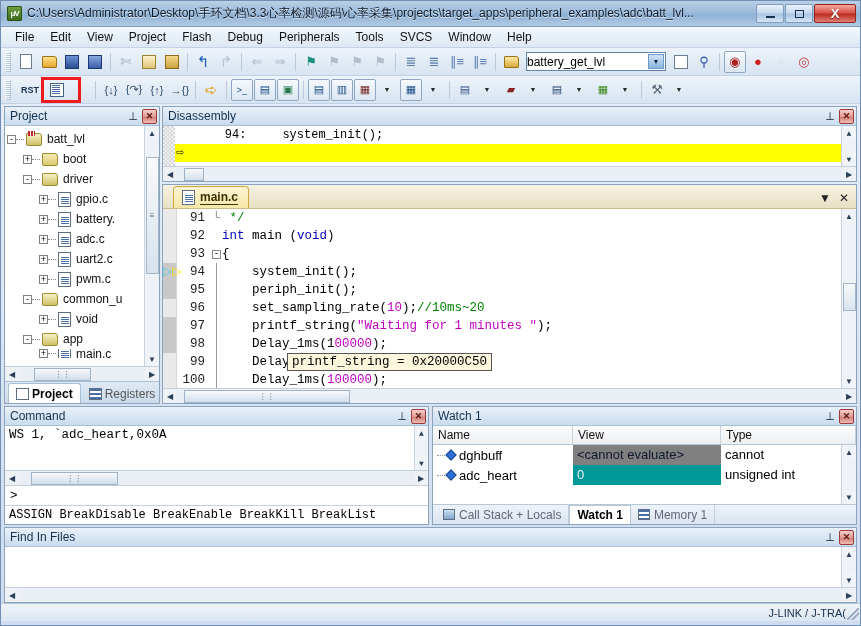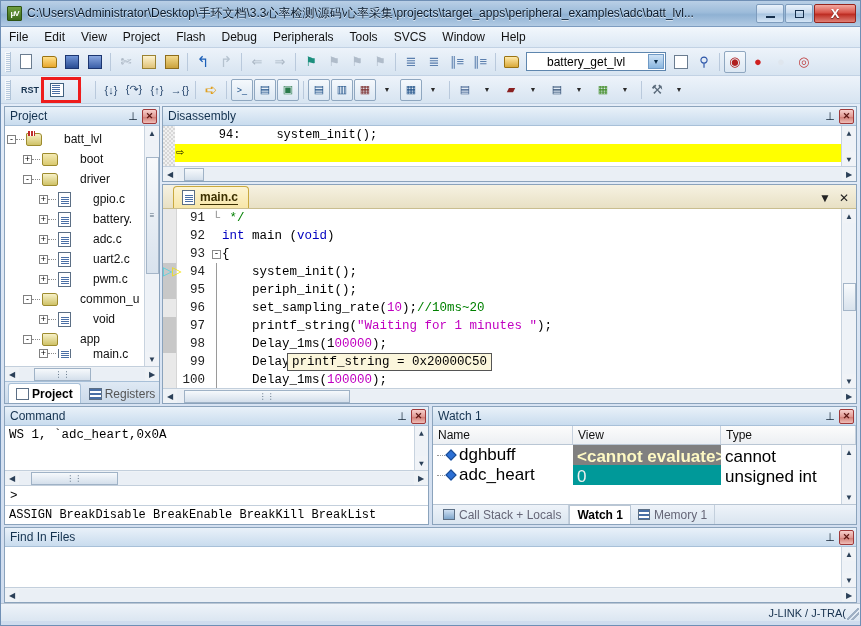--- a/index.html
+++ b/index.html
@@ -50,21 +50,21 @@
     text-shadow:0 1px 1px rgba(0,0,0,.5);
   }
   .wbtn .minline { width:9px; height:2px; background:#16304d; margin-top:6px; }
   .wbtn .maxbox { width:9px; height:8px; border:1.5px solid #16304d; }
 
   
   .menubar {
     height:21px; flex:0 0 21px;
     background:linear-gradient(180deg,#f2f7fc,#dce8f4);
     border-bottom:1px solid #c2d2e4;
-    display:flex; align-items:center; 
+    display:flex; align-items:center; padding-left:6px;
   }
   .menu-item {
     padding:2px 8px; font-size:12px; color:#111; white-space:nowrap;
   }
 
   
   .toolbar {
     flex:0 0 28px; height:28px; display:flex; align-items:center;
     background:linear-gradient(180deg,#edf3fa,#d7e4f1);
     border-bottom:1px solid #c2d2e4; padding-left:4px; gap:1px;
@@ -78,21 +78,21 @@
     border:1px solid transparent; border-radius:2px; position:relative;
   }
   .tb.wide { width:30px; }
   .tb.framed { border:1px solid #8fa7c0; background:linear-gradient(180deg,#f5f9fd,#dbe7f3); }
   .tsep { width:1px; height:18px; background:#b9c9dc; margin:0 3px; }
   .caret { font-size:7px; color:#2a2a2a; margin-left:-2px; }
   .combo {
     height:19px; width:140px; margin:0 3px;
     border:1px solid #5e86ae; background:#fff;
     display:flex; align-items:center; font-size:12px; color:#000;
-    padding-left:20px; position:relative;
+    padding-left:0; position:relative;
   }
   .combo .cbtn {
     position:absolute; right:1px; top:1px; bottom:1px; width:16px;
     background:linear-gradient(180deg,#cfe3f6,#8ab6df);
     border:1px solid #6f9ac6; display:flex; align-items:center; justify-content:center;
     font-size:7px; color:#0a2a45;
   }
   .redbox {
     position:absolute; left:40px; top:1px; width:40px; height:26px;
     border:3px solid #ee1c1c; pointer-events:none; z-index:20;
@@ -153,21 +153,21 @@
   .fold.prj::after{ content:""; position:absolute; left:1px; top:-3px; width:7px;height:5px;
     background:repeating-linear-gradient(90deg,#c02b2b 0 2px,#fff 2px 3px); }
   .cfile {
     width:13px;height:15px;flex:0 0 13px;margin:0 4px 0 2px;
     background:#fff;border:1px solid #5c6f85;position:relative;
   }
   .cfile::after{
     content:""; position:absolute; left:2px; top:4px; width:8px; height:8px;
     background:repeating-linear-gradient(180deg,#4a6fa5 0 1px,#fff 1px 2px);
   }
-  .tlabel { margin-left:18px; }
+  .tlabel { margin-left:1px; }
   .ind1 { padding-left:0; } .ind2 { padding-left:16px; } .ind3 { padding-left:32px; }
 
   .hscroll {
     height:15px; flex:0 0 15px; background:#eef2f6;
     border-top:1px solid #c3cfdc; display:flex; align-items:center;
   }
   .hs-arrow { width:14px;height:13px;display:flex;align-items:center;justify-content:center;font-size:8px;color:#2b4058;}
   .hs-track { flex:1 1 auto; height:13px; background:#eaeff5; position:relative; }
   .hs-thumb {
     position:absolute; left:12%; width:45%; top:0; bottom:0;
@@ -206,21 +206,21 @@
 
   
   .disasm { height:76px; flex:0 0 76px; }
   .disasm-body {
     flex:1 1 auto; display:flex; min-height:0; background:#fff;
     font-family:"Liberation Mono", monospace; font-size:12px;
   }
   .dis-gutter { width:12px; flex:0 0 12px;
     background:repeating-conic-gradient(#d7d7d7 0% 25%, #f0f0f0 0% 50%) 0/4px 4px; }
   .dis-lines { flex:1 1 auto; overflow:hidden; }
-  .dis-line { height:18px; line-height:18px; white-space:pre; padding-left:15px; }
+  .dis-line { height:18px; line-height:18px; white-space:pre; padding-left:21px; }
   .dis-line.pc { background:#ffff00; position:relative; padding-left:20px; }
   .pcarrow {
     position:absolute; left:1px; top:3px; width:16px; height:12px;
     color:#000; font-size:13px; line-height:12px;
   }
 
   
   .editor { flex:1 1 auto; min-height:0; border:1px solid #8ba3bc; background:#f4f4f0;
             display:flex; flex-direction:column; }
   .doctabs {
@@ -301,27 +301,27 @@
   .wt { flex:1 1 auto; display:flex; flex-direction:column; min-height:0; }
   .wt-head { display:flex; height:19px; flex:0 0 19px;
     background:linear-gradient(180deg,#fcfcfc,#eceff3);
     border-bottom:1px solid #b9c6d4; font-size:12px; color:#111; }
   .wt-head div { padding:2px 5px; border-right:1px solid #c6d1de; }
   .c-name { width:140px; flex:0 0 140px; }
   .c-val  { width:148px; flex:0 0 148px; }
   .c-type { flex:1 1 auto; }
   .wt-rows { flex:1 1 auto; display:flex; min-height:0; }
   .wt-rowscol { flex:1 1 auto; min-width:0; }
-  .wrow { display:flex; height:20px; align-items:stretch; font-size:17px; }
+  .wrow { display:flex; height:20px; align-items:stretch; font-size:13px; }
   .wc { padding:2px 4px; white-space:nowrap; overflow:hidden; }
   .wc.name { display:flex; align-items:center; gap:4px; padding-left:14px; position:relative; }
   .wc.name::before{content:""; position:absolute; left:4px; top:50%; width:8px; border-top:1px dotted #999;}
   .diamond { width:8px;height:8px;background:#2b6fd4;transform:rotate(45deg);
              border:1px solid #1b4a90; flex:0 0 8px; }
-  .val-gray { background:#808080; color:#fef9c3;font-weight:bold; }
+  .val-gray { background:#808080; color:#0f172a; }
   .val-teal { background:#009999; color:#f0f0f0; }
   .wtabs {
     height:20px; flex:0 0 20px; display:flex; align-items:flex-end;
     background:linear-gradient(180deg,#eef3f9,#dae5f0);
     border-top:1px solid #b9c6d4; padding-left:3px;
   }
   .wtab { height:19px; display:flex;align-items:center; gap:4px; padding:0 7px;
           font-size:12px; color:#667; white-space:nowrap; border-right:1px solid #c3cfdc;}
   .wtab.active { background:#fff; color:#000; font-weight:bold; border:1px solid #b9c6d4;
                  border-bottom:none; }

